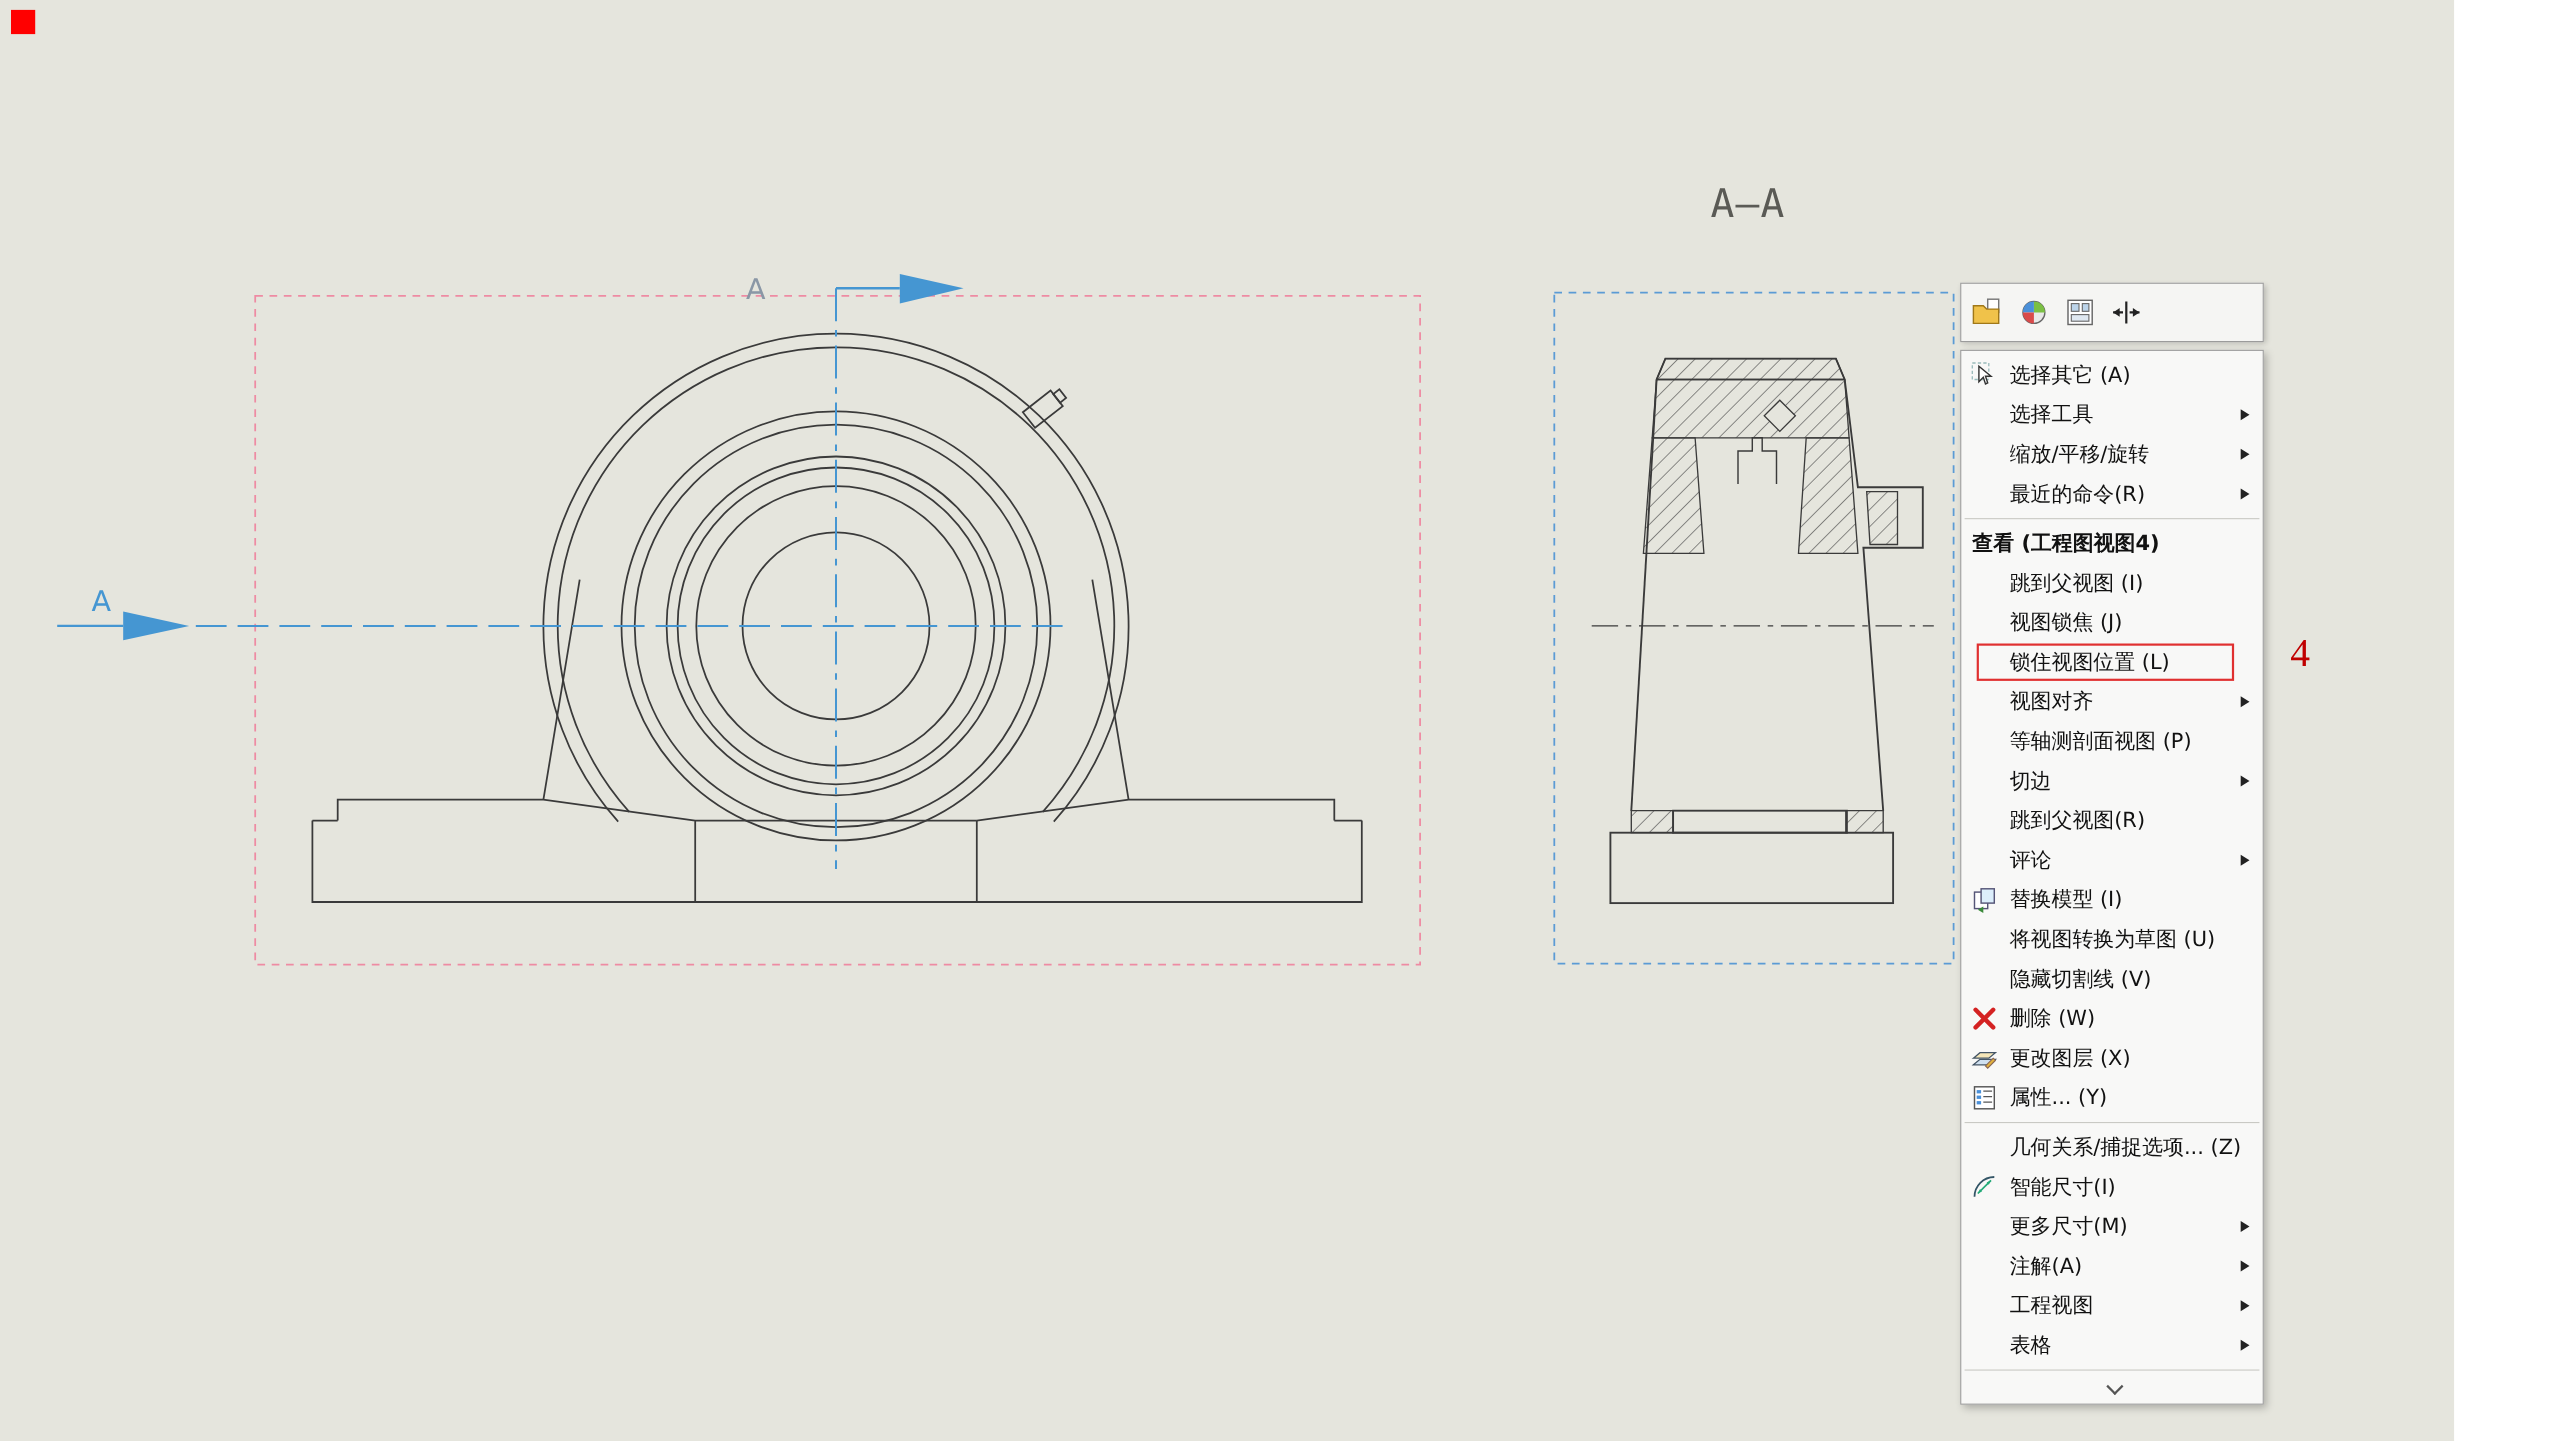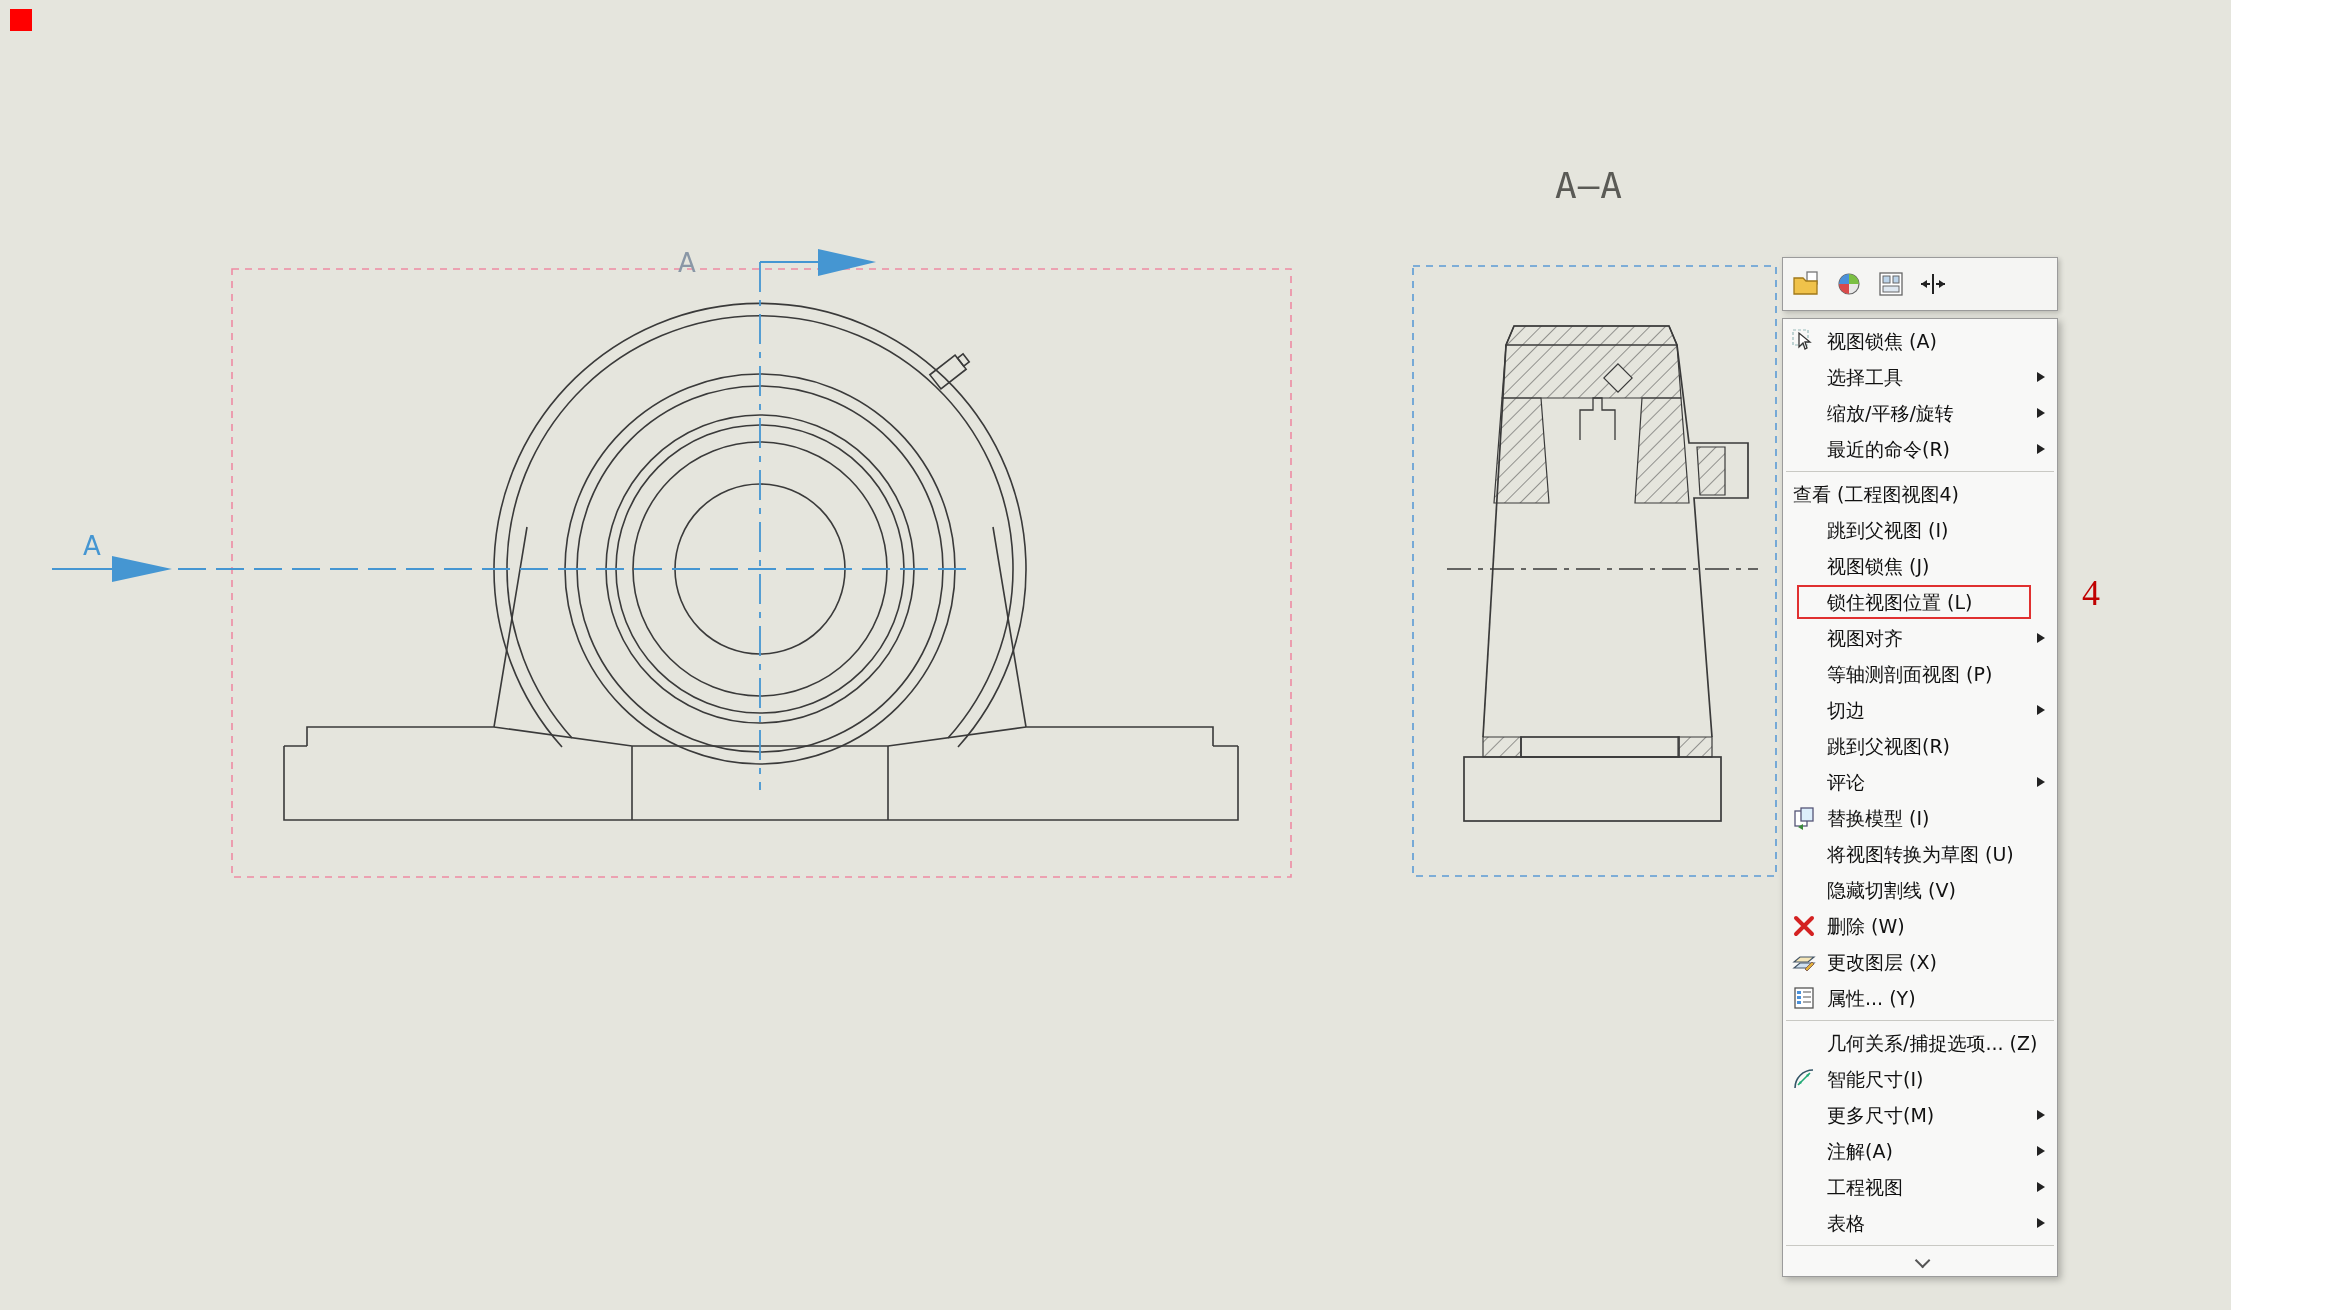--- a/index.html
+++ b/index.html
@@ -20,21 +20,21 @@
     gap:10px; padding:0 8px; box-shadow:2px 2px 5px rgba(0,0,0,.2); }
   .tb-icon { width:32px; height:32px; display:flex; align-items:center; justify-content:center; cursor:default; }
 
   
   .ctx-menu { position:absolute; left:1782px; top:318px; width:276px;
     background:#f8f8f7; border:1px solid #9b9b9b; padding:4px 0 2px 0;
     box-shadow:3px 3px 7px rgba(0,0,0,.25); }
   .menu-item { position:relative; height:36px; line-height:36px; padding-left:44px;
     font-size:19px; color:#111; white-space:nowrap; cursor:default; }
   .menu-item .mi-icon { position:absolute; left:8px; top:5px; width:26px; height:26px; }
-  .menu-item.header { font-weight:normal; padding-left:10px; }
+  .menu-item.header { font-weight:bold; padding-left:10px; }
   .menu-item.has-sub::after { content:""; position:absolute; right:12px; top:13px;
     border-left:8px solid #222; border-top:5px solid transparent; border-bottom:5px solid transparent; }
   .menu-item.highlighted::before { content:""; position:absolute; left:14px; right:26px; top:1px; bottom:1px;
     border:2px solid #e03030; pointer-events:none; }
   .sep { height:1px; background:#c9c9c4; margin:4px 3px; }
   .menu-footer { height:24px; display:flex; align-items:center; justify-content:center; cursor:default; }
   .chevron-down { width:11px; height:11px; border-right:2px solid #555; border-bottom:2px solid #555;
     transform:rotate(45deg) translateY(-3px); }
 
   .step-number { position:absolute; left:2082px; top:572px;
@@ -157,21 +157,21 @@
 
 <div class="ctx-menu">
 
   <div class="menu-item">
     <span class="mi-icon">
       <svg width="26" height="26" viewBox="0 0 26 26">
         <rect x="2" y="2" width="15" height="15" fill="none" stroke="#9bb" stroke-width="1.2" stroke-dasharray="3 2"></rect>
         <polygon points="8,5 8,19 12,15 14,21 16,20 14,14 19,14" fill="#fff" stroke="#333" stroke-width="1.3"></polygon>
       </svg>
     </span>
-    <span>视图锁焦 (A)</span>
+    <span>选择其它 (A)</span>
   </div>
   <div class="menu-item has-sub">
     <span>选择工具</span>
   </div>
   <div class="menu-item has-sub">
     <span>缩放/平移/旋转</span>
   </div>
   <div class="menu-item has-sub">
     <span>最近的命令(R)</span>
   </div>

